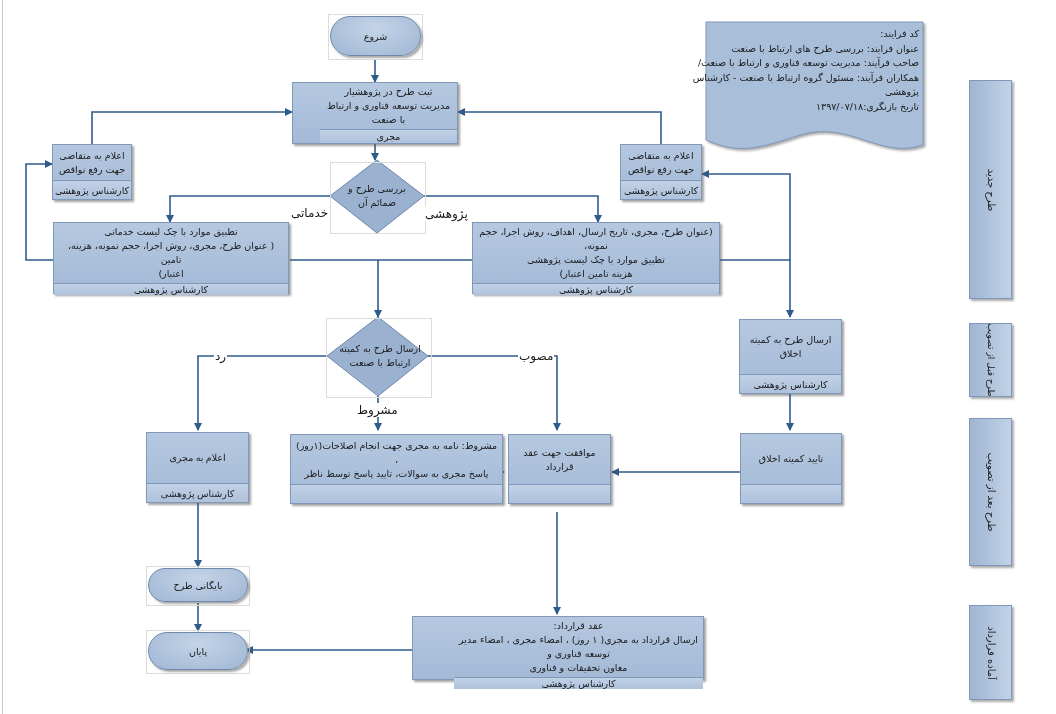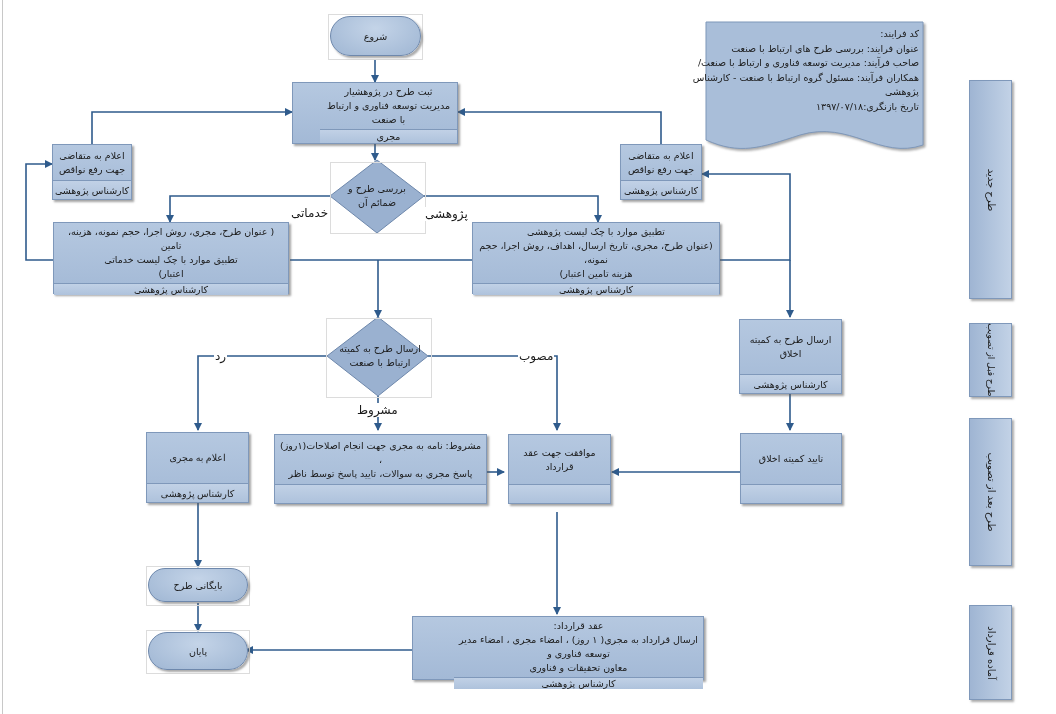--- a/index.html
+++ b/index.html
@@ -113,33 +113,33 @@
     <div>بررسی طرح و</div>
     <div>ضمائم آن</div>
   </div>
     </div>
   <span class="edgelabel" style="left:290px;top:206px;">خدماتی</span>
   <span class="edgelabel" style="left:424px;top:207px;">پژوهشی</span>
 
   <div class="box" style="left:53px;top:222px;width:236px;height:72px;">
     <div class="main">
         <div>
+      <div>تطبیق موارد با چک لیست خدماتی</div>
       <div>( عنوان طرح، مجری، روش اجرا، حجم نمونه، هزینه، تامین</div>
-      <div>تطبیق موارد با چک لیست خدماتی</div>
       <div>اعتبار)</div>
     </div>
       </div>
     <div class="role">کارشناس پژوهشی</div>
   </div>
 
   <div class="box" style="left:472px;top:222px;width:248px;height:72px;">
     <div class="main">
         <div>
+      <div>(عنوان طرح، مجری، تاریخ ارسال، اهداف، روش اجرا، حجم نمونه،</div>
       <div>تطبیق موارد با چک لیست پژوهشی</div>
-      <div>(عنوان طرح، مجری، تاریخ ارسال، اهداف، روش اجرا، حجم نمونه،</div>
       <div>هزینه تامین اعتبار)</div>
     </div>
       </div>
     <div class="role">کارشناس پژوهشی</div>
   </div>
 
   <div class="dframe" style="left:326px;top:318px;width:106px;height:80px;"></div>
   <div class="dlabel" style="left:338px;top:340px;width:84px;height:32px;">
       <div>
     <div>ارسال طرح به کمیته</div>
@@ -160,21 +160,21 @@
     <div class="role">کارشناس پژوهشی</div>
   </div>
 
   <div class="box" style="left:146px;top:432px;width:103px;height:71px;font-family:Liberation Serif, serif;">
     <div class="main">
         <div>اعلام به مجری</div>
       </div>
     <div class="role">کارشناس پژوهشی</div>
   </div>
 
-  <div class="box" style="left:274px;top:434px;width:213px;height:70px;">
+  <div class="box" style="left:290px;top:434px;width:213px;height:70px;">
     <div class="main">
         <div>
       <div>مشروط: نامه به مجری جهت انجام اصلاحات(۱روز) ،</div>
       <div>پاسخ مجری به سوالات، تایید پاسخ توسط ناظر</div>
     </div>
       </div>
     <div class="role"></div>
   </div>
 
   <div class="box" style="left:508px;top:434px;width:103px;height:70px;">

